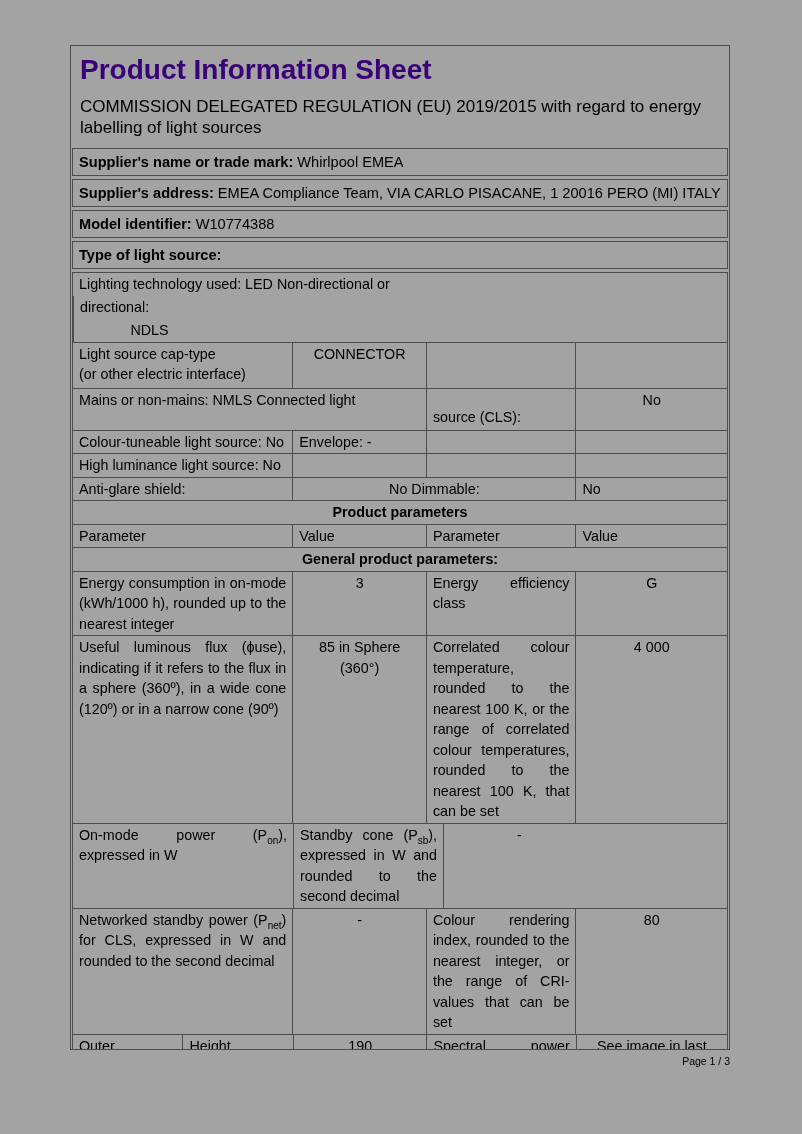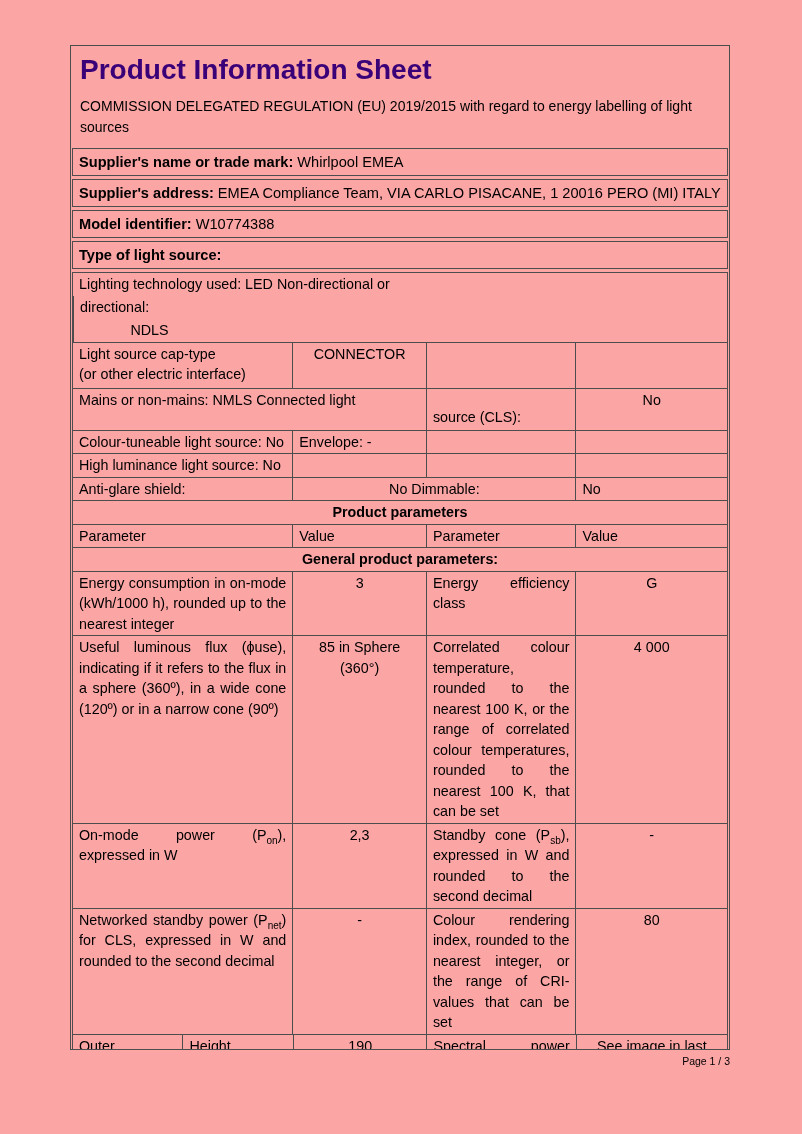--- a/index.html
+++ b/index.html
@@ -3,24 +3,24 @@
 <meta charset="utf-8">
 <style>
   :root{
     --border:#4d4d4d;
     --title:#3a0078;
     --text:#000000;
   }
   *{margin:0;padding:0;box-sizing:border-box;}
   html,body{background:#ffffff;}
   body{font-family:"Liberation Sans",sans-serif;color:var(--text);}
-  .sheet{position:relative;width:802px;height:1134px;background:#fca5a5;overflow:hidden;}
+  .sheet{position:relative;width:802px;height:1134px;background:#a3a3a3;overflow:hidden;}
   .frame{position:absolute;left:70px;top:45px;width:660px;height:1005px;border:1px solid var(--border);padding:6px 1px 0 1px;overflow:hidden;}
   .title{font-size:28px;font-weight:700;color:var(--title);margin:2px 0 10px 8px;letter-spacing:0;}
-  .subtitle{font-size:14px;line-height:21px;margin:0 8px 10px 8px;max-width:645px;}
+  .subtitle{font-size:17px;line-height:21px;margin:0 8px 10px 8px;max-width:645px;}
   .info-box{width:656px;border:1px solid var(--border);margin-bottom:3px;padding:3px 6px;font-size:14.6px;min-height:27px;line-height:20px;}
   .lbl{font-weight:700;margin-right:4px;}
   .ptable{width:656px;border:1px solid var(--border);margin-top:2px;font-size:14.3px;line-height:20.5px;}
   .t-row{display:flex;border-top:1px solid var(--border);align-items:stretch;}
   .t-row:first-child{border-top:none;flex-direction:column;}
   .cell{padding:1px 6px;}
   .bl{border-left:1px solid var(--border);}
   .c1{width:220px}.c2{width:134px}.c3{width:150px}.c4{width:152px}
   .c12{width:354px}.c23{width:284px}
   .w110{width:110px}.w244{width:244px}
@@ -130,21 +130,20 @@
 
       <div class="t-row h177">
         <div class="cell c1 just">Useful luminous flux (ϕuse), indicating if it refers to the flux in a sphere (360º), in a wide cone (120º) or in a narrow cone (90º)</div>
         <div class="cell c2 bl center">85 in Sphere (360°)</div>
         <div class="cell c3 bl just">Correlated colour temperature, rounded to the nearest 100 K, or the range of correlated colour temperatures, rounded to the nearest 100 K, that can be set</div>
         <div class="cell c4 bl center">4 000</div>
       </div>
 
       <div class="t-row h82">
         <div class="cell c1 just"><span>On-mode power (P</span><sub>on</sub><span>), expressed in W</span></div>
-        <div class="cell c2 bl center">2,3</div>
         <div class="cell c3 bl just"><span>Standby cone (P</span><sub>sb</sub><span>), expressed in W and rounded to the second decimal</span></div>
         <div class="cell c4 bl center">-</div>
       </div>
 
       <div class="t-row h100">
         <div class="cell c1 just"><span>Networked standby power (P</span><sub>net</sub><span>) for CLS, expressed in W and rounded to the second decimal</span></div>
         <div class="cell c2 bl center">-</div>
         <div class="cell c3 bl just">Colour rendering index, rounded to the nearest integer, or the range of CRI-values that can be set</div>
         <div class="cell c4 bl center">80</div>
       </div>

